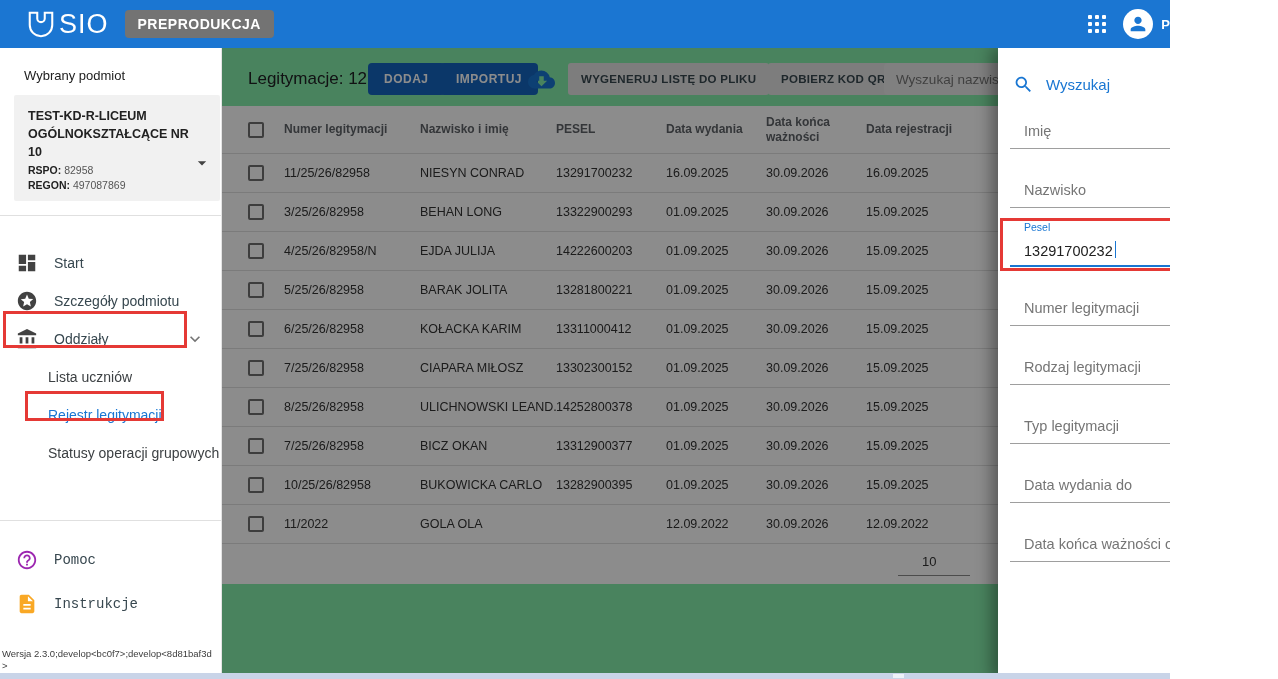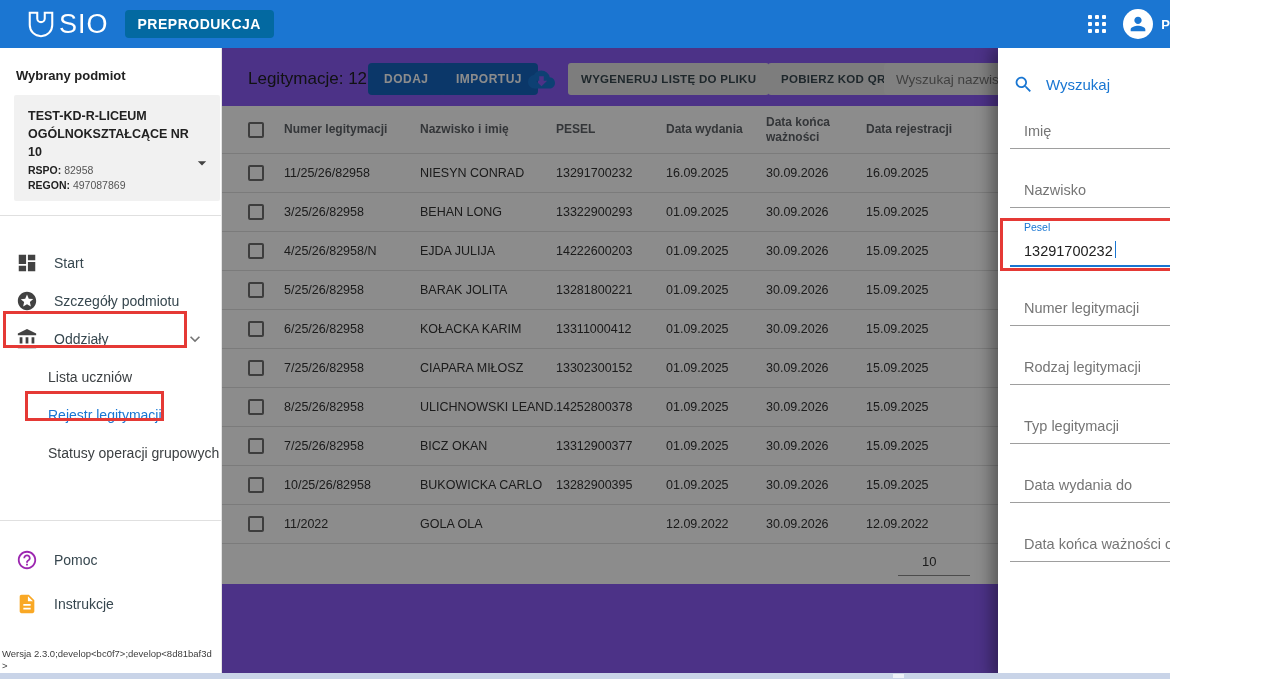--- a/index.html
+++ b/index.html
@@ -6,56 +6,56 @@
   html,body { width:1278px; height:679px; overflow:hidden; background:#fff;
     font-family:"Liberation Sans","DejaVu Sans",sans-serif; }
   #stage { position:relative; width:1170px; height:679px; overflow:hidden; }
 
   
   .topbar { position:absolute; left:0; top:0; width:1278px; height:48px;
     background:#1b76d2; z-index:30; display:flex; align-items:center; }
   .logo-wrap { display:flex; align-items:center; margin-left:26px; }
   .logo-shield { width:30px; height:30px; }
   .logo-text { color:#fff; font-size:27px; font-weight:400; letter-spacing:1px; margin-left:3px; }
-  .env-badge { margin-left:16px; background:#0369a1; color:#fff; font-size:14px; font-weight:700;
+  .env-badge { margin-left:16px; background:#737373; color:#fff; font-size:14px; font-weight:700;
     letter-spacing:.5px; padding:6px 13px; border-radius:4px; }
   .topbar-right { position:absolute; right:28px; top:0; height:48px; display:flex; align-items:center; gap:17px; }
   .apps-grid { display:grid; grid-template-columns:repeat(3,4px); grid-template-rows:repeat(3,4px); gap:3px; cursor:pointer; }
   .apps-grid span { background:#fff; width:4px; height:4px; border-radius:1px; }
   .user-chip { display:flex; align-items:center; gap:8px; cursor:pointer; }
   .avatar { width:30px; height:30px; background:#fff; border-radius:50%; display:flex; align-items:center; justify-content:center; }
   .user-name { color:#fff; font-size:13px; font-weight:700; letter-spacing:.3px; }
 
   
   .sidebar { position:absolute; left:0; top:48px; width:222px; height:631px; background:#fff;
     z-index:8; border-right:1px solid #e4e4e4; }
-  .sb-caption { font-size:13px; font-weight:700; color:#212121; margin:20px 0 0 16px; }
+  .sb-caption { font-size:13px; font-weight:400; color:#212121; margin:20px 0 0 24px; }
   .entity-card { position:relative; margin:12px 1px 0 14px; background:#f1f1f1; border-radius:2px;
     padding:12px 30px 10px 14px; cursor:pointer; }
   .entity-name { font-size:12.5px; font-weight:700; color:#212121; line-height:1.45; }
   .entity-meta { font-size:10.5px; color:#555; margin-top:3px; }
   .entity-meta b { color:#212121; }
   .entity-caret { position:absolute; right:8px; top:58px; }
   .sb-divider { height:1px; background:#e0e0e0; margin-top:14px; }
   .menu { position:absolute; left:0; top:196px; width:100%; }
   .menu-item { height:38px; display:flex; align-items:center; padding-left:16px; cursor:pointer; position:relative; }
   .menu-item .mi-icon { width:22px; height:22px; margin-right:16px; flex:none; }
   .menu-item .mi-label { font-size:14px; font-weight:500; color:#37474f; }
   .menu-item.active .mi-label { color:#1976d2; }
   .mi-chevron { position:absolute; right:16px; width:20px; height:20px; }
   .submenu-item { height:38px; display:flex; align-items:center; padding-left:48px; cursor:pointer; }
   .submenu-item span { font-size:14px; color:#3c4043; }
   .submenu-item.active span { color:#1976d2; }
-  .footer-menu { position:absolute; left:0; top:490px; width:100%; }
+  .footer-menu { position:absolute; left:0; top:490px; width:100%;font-family:Liberation Mono, monospace; }
   .footer-menu .menu-item { height:44px; }
   .sb-divider2 { position:absolute; top:472px; left:0; right:0; height:1px; background:#e0e0e0; }
   .version { position:absolute; left:2px; bottom:8px; width:214px; font-size:9.5px; color:#3c3c3c; line-height:1.2; word-break:break-all; }
 
   
-  .main { position:absolute; left:222px; top:48px; width:1056px; height:631px; background:#8b5cf6; z-index:1; }
+  .main { position:absolute; left:222px; top:48px; width:1056px; height:631px; background:#86efac; z-index:1; }
   .toolbar { position:relative; height:58px; }
   .main-title { position:absolute; left:26px; top:21px; font-size:17px; font-weight:500; color:#202124; }
   .btn-dark { position:absolute; top:15px; height:32px; background:#1565c0; border:none; color:#fff;
     font-family:inherit; font-size:12px; font-weight:700; letter-spacing:.5px; border-radius:4px; padding:0 16px; cursor:pointer; }
   .btn-light { position:absolute; top:15px; height:32px; background:#e4e4e4; border:none; color:#37474f;
     font-family:inherit; font-size:11.5px; font-weight:700; letter-spacing:.3px; border-radius:3px; padding:0 13px; cursor:pointer; }
   .icon-btn { position:absolute; top:17px; width:28px; height:28px; background:none; border:none; cursor:pointer; }
   .quick-search { position:absolute; left:662px; top:15px; width:200px; height:32px; background:#e9e9e9;
     border:none; border-radius:4px; font-family:inherit; font-size:13.5px; color:#444; padding:0 12px; }
   .quick-search::placeholder { color:#757575; }

